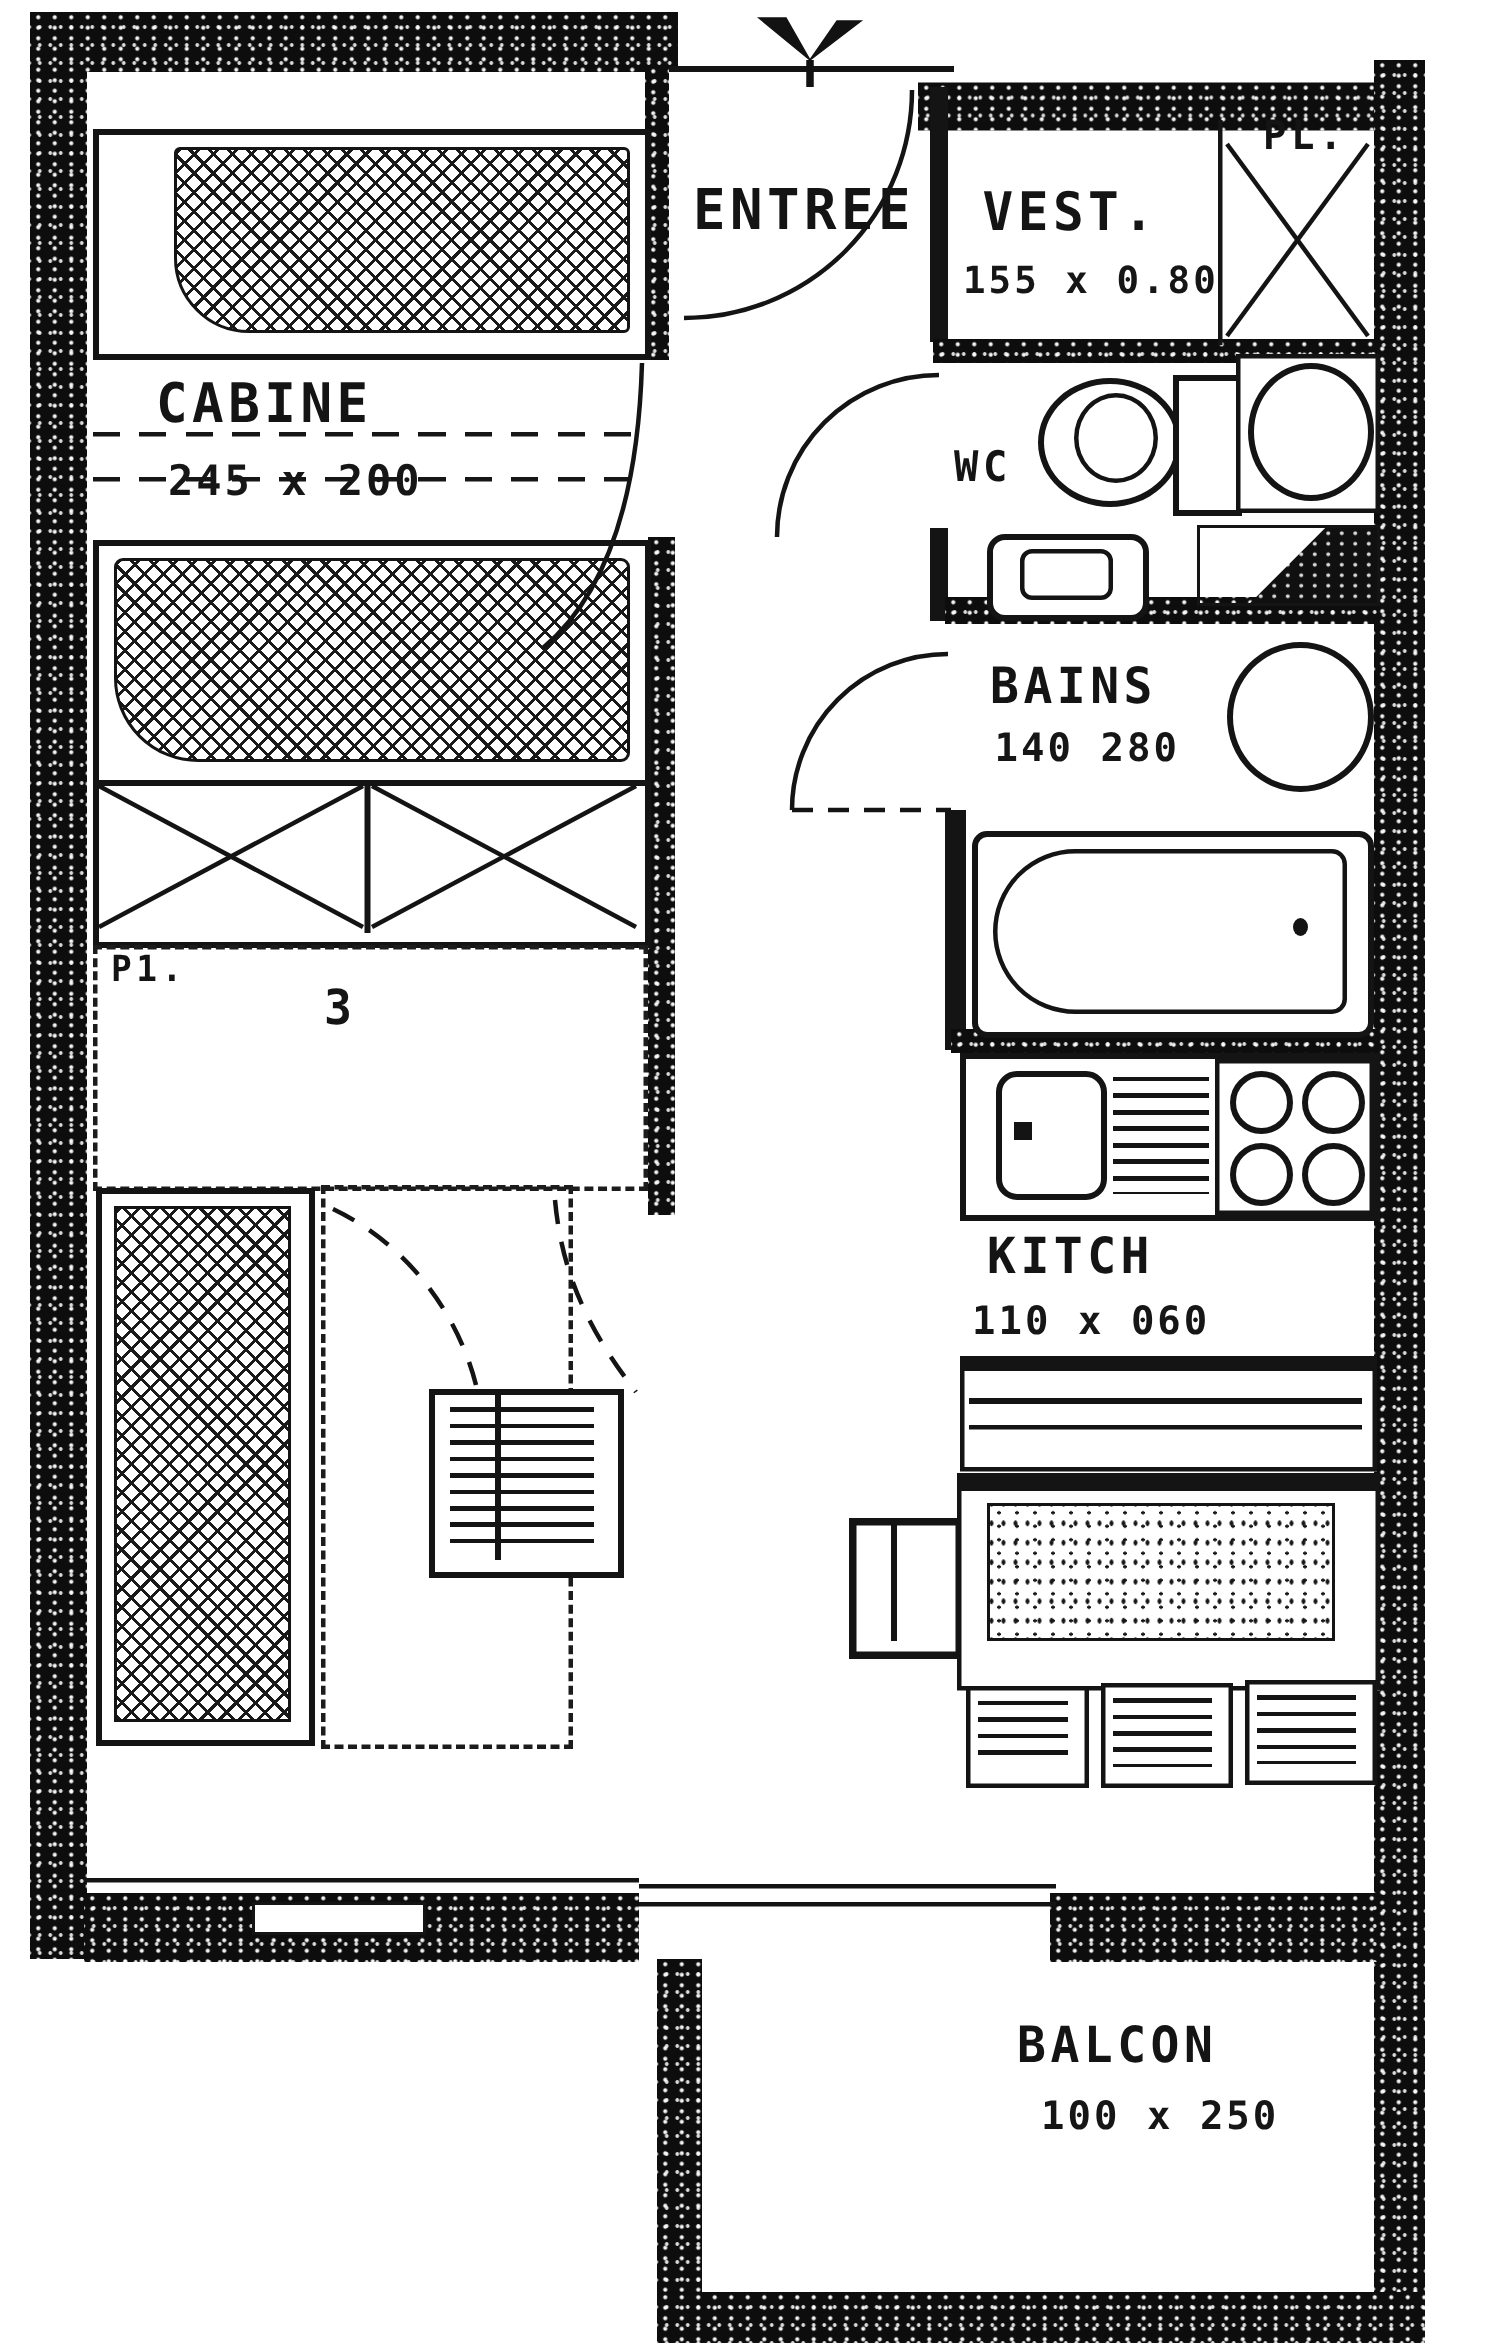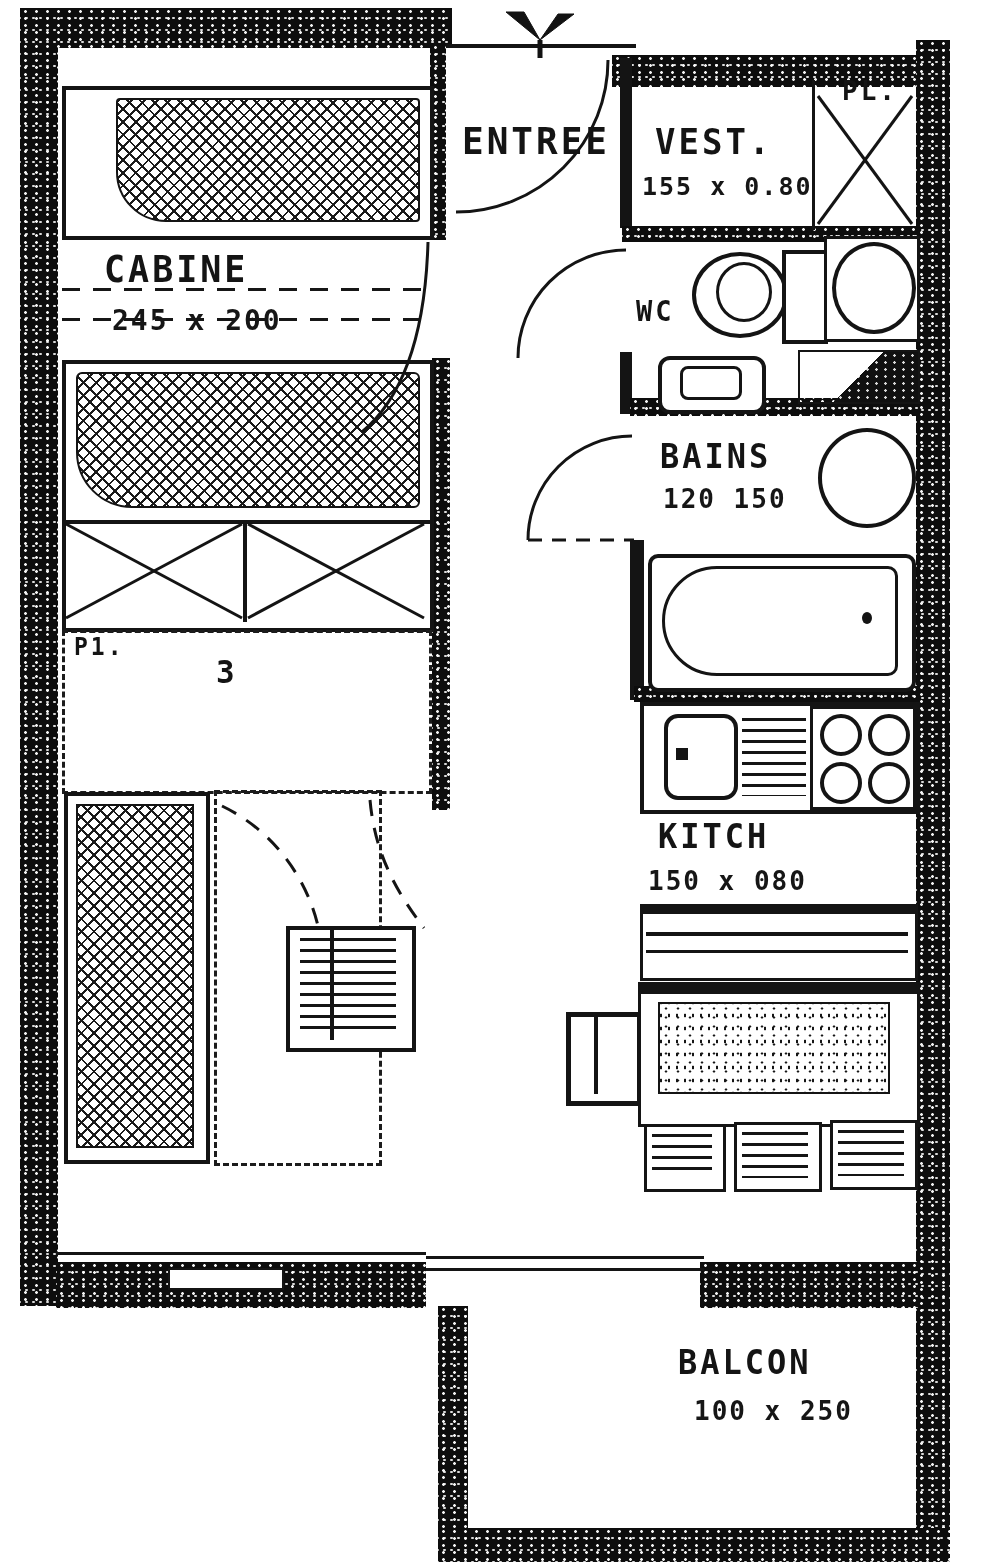--- a/index.html
+++ b/index.html
@@ -91,24 +91,24 @@
   <div class="lbl" style="left:842px;top:76px;font-size:26px;">PL.</div>
 
   <div class="lbl" style="left:636px;top:296px;font-size:27px;">WC</div>
 
   <div class="lbl" style="left:104px;top:250px;font-size:35px;">CABINE</div>
   <div class="dims" style="left:112px;top:304px;font-size:28px;">245 x 200</div>
   <div class="dashline" style="left:62px;top:288px;width:368px;"></div>
   <div class="dashline" style="left:62px;top:318px;width:368px;"></div>
 
   <div class="lbl" style="left:660px;top:438px;font-size:32px;">BAINS</div>
-  <div class="dims" style="left:663px;top:484px;font-size:26px;">120 150</div>
+  <div class="dims" style="left:663px;top:484px;font-size:26px;">140 280</div>
 
   <div class="lbl" style="left:658px;top:818px;font-size:32px;">KITCH</div>
-  <div class="dims" style="left:648px;top:866px;font-size:26px;">150 x 080</div>
+  <div class="dims" style="left:648px;top:866px;font-size:26px;">110 x 060</div>
 
   <div class="lbl" style="left:678px;top:1344px;font-size:32px;">BALCON</div>
   <div class="dims" style="left:694px;top:1396px;font-size:26px;">100 x 250</div>
 
   <div class="fbox" style="left:62px;top:86px;width:364px;height:146px;"></div>
   <div class="xhatch" style="left:116px;top:98px;width:300px;height:120px;border-radius:4px 4px 4px 50px;"></div>
 
   <div class="fbox" style="left:62px;top:360px;width:364px;height:158px;"></div>
   <div class="xhatch" style="left:76px;top:372px;width:340px;height:132px;border-radius:6px 6px 6px 56px;"></div>
 

